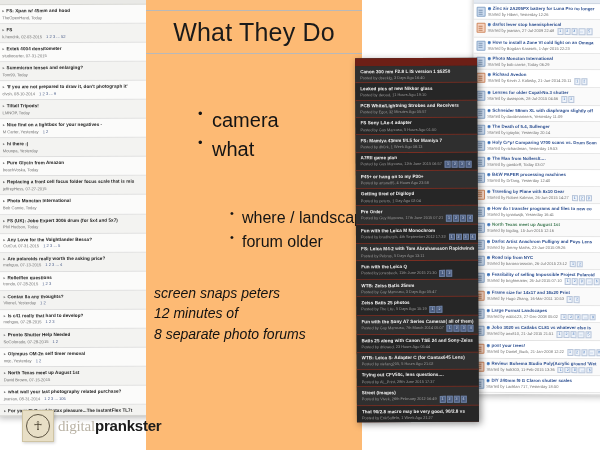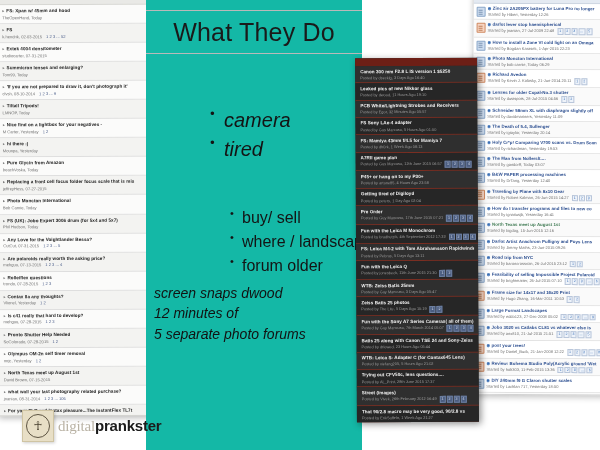--- a/index.html
+++ b/index.html
@@ -28,32 +28,32 @@
   .lp-title{
     font-size:4.6px;font-weight:bold;color:#1d1d1d;line-height:1.25;
     white-space:nowrap;overflow:hidden;text-overflow:clip;letter-spacing:.05px;
   }
   .lp-title .pin{color:#777;font-weight:normal;margin-right:2px;font-size:4.2px;}
   .lp-meta{font-size:4.1px;color:#6d6d6d;line-height:1.3;margin-top:1px;white-space:nowrap;}
   .lp-pages{display:inline-block;margin-left:4px;color:#4a5d8a;}
 
   
   #center-slide{
-    position:absolute;left:146px;top:0;width:216px;height:450px;background:#14b8a6;z-index:3;
+    position:absolute;left:146px;top:0;width:216px;height:450px;background:#fdba74;z-index:3;
   }
   #title-band{position:absolute;left:0;top:10px;width:216px;height:44px;}
   #title-band .rule{height:1px;background:#b9b9b9;width:100%;}
   #title-band .rule.top{margin-bottom:0;}
   #page-title{
     position:absolute;left:0;top:0;width:100%;height:44px;
     display:flex;align-items:center;justify-content:center;
     font-size:25px;color:#1a1a1a;font-weight:normal;letter-spacing:.2px;
     white-space:nowrap;
   }
-  #bullets-primary{position:absolute;left:24px;top:90px;width:200px;font-style:italic;}
+  #bullets-primary{position:absolute;left:12px;top:90px;width:200px;}
   #bullets-primary li{
     list-style:none;font-size:20px;color:#141414;line-height:1.45;
     position:relative;padding-left:14px;white-space:nowrap;
   }
   #bullets-primary li:before{
     content:"•";position:absolute;left:0;top:-1px;font-size:13px;color:#141414;
   }
   #bullets-secondary{position:absolute;left:44px;top:190px;width:220px;}
   #bullets-secondary li{
     list-style:none;font-size:16px;color:#141414;line-height:1.5;
@@ -250,31 +250,30 @@
 
   <div id="center-slide">
     <div id="title-band">
       <div class="rule top"></div>
       <div id="page-title">What They Do</div>
       <div class="rule bottom" style="position:absolute;bottom:0;left:0;right:0;"></div>
     </div>
 
     <ul id="bullets-primary">
         <li>camera</li>
-        <li>tired</li>
+        <li>what</li>
       </ul>
     <ul id="bullets-secondary">
-        <li>buy/ sell</li>
         <li>where / landscape</li>
         <li>forum older</li>
       </ul>
     <div id="caption">
-        <div>screen snaps dwood</div>
+        <div>screen snaps peters</div>
         <div>12 minutes of</div>
-        <div>5 separate photo forums</div>
+        <div>8 separate photo forums</div>
       </div>
   </div>
 
   <div id="logo">
     <div id="logo-mark">
       <div class="ring">☥</div>
     </div>
     <div id="logo-text">
       <span class="w1">digital</span><span class="w2">prankster</span>
     </div>

